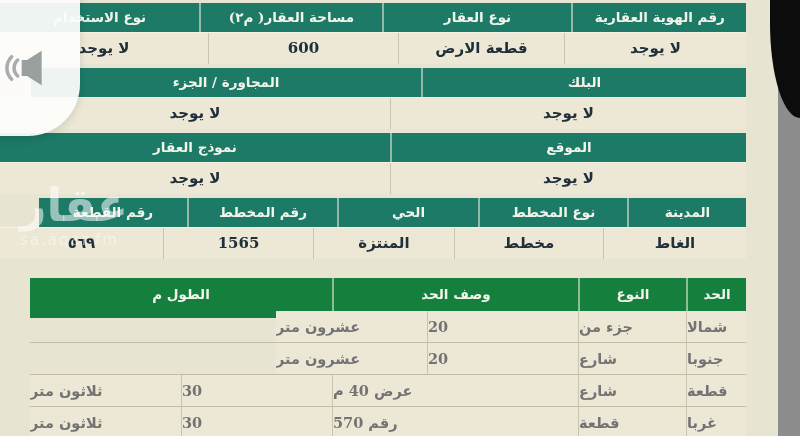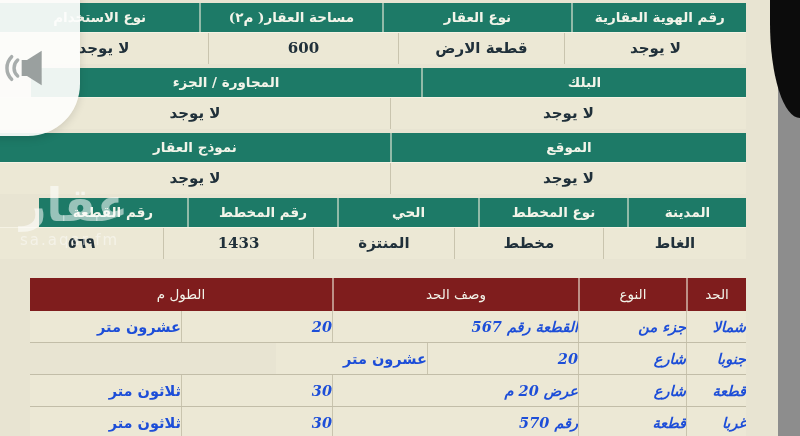--- a/index.html
+++ b/index.html
@@ -23,26 +23,26 @@
   .vc{box-sizing:border-box;height:31px;line-height:31px;text-align:center;
       background:#ece8d5;color:#20303a;font-size:15px;font-weight:bold;
       white-space:nowrap;overflow:hidden;}
   .vrow{border-top:1px solid #f5f2e4;}
   .vc:not(:last-child){border-left:1px solid #c9c4ae;}
   
   .btable{position:absolute;left:30px;top:278px;width:716px;direction:rtl;}
   .bh{height:32px;line-height:32px;}
   .brow{display:flex;direction:rtl;border-top:1px solid #c2bda8;}
   .brow:first-child{border-top:none;}
-  .bc{box-sizing:border-box;height:31px;line-height:31px;text-align:right;
-      background:#ece8d5;color:#1d4ed8;font-size:14.5px;font-weight:bold;
+  .bc{box-sizing:border-box;height:31px;line-height:31px;text-align:left;
+      background:#ece8d5;color:#737373;font-size:14.5px;font-weight:bold;
       white-space:nowrap;overflow:hidden;}
-  .bc:not(:last-child){border-left:1px solid #c9c4ae;font-style:italic;}
+  .bc:not(:last-child){border-left:1px solid #c9c4ae;}
   .bhc{box-sizing:border-box;height:40px;line-height:32px;text-align:center;
-      background:#7f1d1d;color:#f2f4e9;font-size:13.5px;font-weight:normal;
+      background:#15803d;color:#f2f4e9;font-size:13.5px;font-weight:bold;
       white-space:nowrap;overflow:hidden;}
   .bhc:not(:last-child){border-left:2px solid rgba(240,238,222,.55);}
   
   .audio-bubble{position:absolute;left:-8px;top:-14px;width:88px;height:150px;
       background:rgba(253,253,252,.93);border-radius:0 0 52px 0;
       box-shadow:0 3px 8px rgba(0,0,0,.12);z-index:5;}
   .audio-bubble svg{position:absolute;left:12px;top:62px;}
   
   .wm{position:absolute;left:20px;top:180px;z-index:4;direction:rtl;text-align:left;pointer-events:none;}
   .wm-title{font-size:46px;font-weight:bold;color:rgba(255,255,255,.55);
@@ -100,53 +100,52 @@
       <div class="hc" style="width:119px">المدينة</div>
       <div class="hc" style="width:149px">نوع المخطط</div>
       <div class="hc" style="width:141px">الحي</div>
       <div class="hc" style="width:150px">رقم المخطط</div>
       <div class="hc" style="width:148px">رقم القطعة</div>
     </div>
     <div class="vrow">
       <div class="vc" style="width:143px">الغاط</div>
       <div class="vc" style="width:149px">مخطط</div>
       <div class="vc" style="width:141px">المنتزة</div>
-      <div class="vc" style="width:150px">1433</div>
+      <div class="vc" style="width:150px">1565</div>
       <div class="vc" style="width:163px">٥٦٩</div>
     </div>
   </div>
 </div>
 
 <div class="btable">
   <div class="brow bh">
     <div class="bhc" style="width:60px">الحد</div>
     <div class="bhc" style="width:108px">النوع</div>
     <div class="bhc" style="width:246px">وصف الحد</div>
     <div class="bhc" style="width:302px">الطول م</div>
   </div>
 
   <div class="brow">
     <div class="bc" style="width:60px">شمالا</div>
     <div class="bc" style="width:108px">جزء من</div>
-    <div class="bc" style="width:246px">القطعة رقم 567</div>
     <div class="bc" style="width:151px">20</div>
     <div class="bc" style="width:151px">عشرون متر</div>
   </div>
 
   <div class="brow">
     <div class="bc" style="width:60px">جنوبا</div>
     <div class="bc" style="width:108px">شارع</div>
     <div class="bc" style="width:151px">20</div>
     <div class="bc" style="width:151px">عشرون متر</div>
   </div>
 
   <div class="brow">
     <div class="bc" style="width:60px">قطعة</div>
     <div class="bc" style="width:108px">شارع</div>
-    <div class="bc" style="width:246px">عرض 20 م</div>
+    <div class="bc" style="width:246px">عرض 40 م</div>
     <div class="bc" style="width:151px">30</div>
     <div class="bc" style="width:151px">ثلاثون متر</div>
   </div>
 
   <div class="brow">
     <div class="bc" style="width:60px">غربا</div>
     <div class="bc" style="width:108px">قطعة</div>
     <div class="bc" style="width:246px">رقم 570</div>
     <div class="bc" style="width:151px">30</div>
     <div class="bc" style="width:151px">ثلاثون متر</div>

